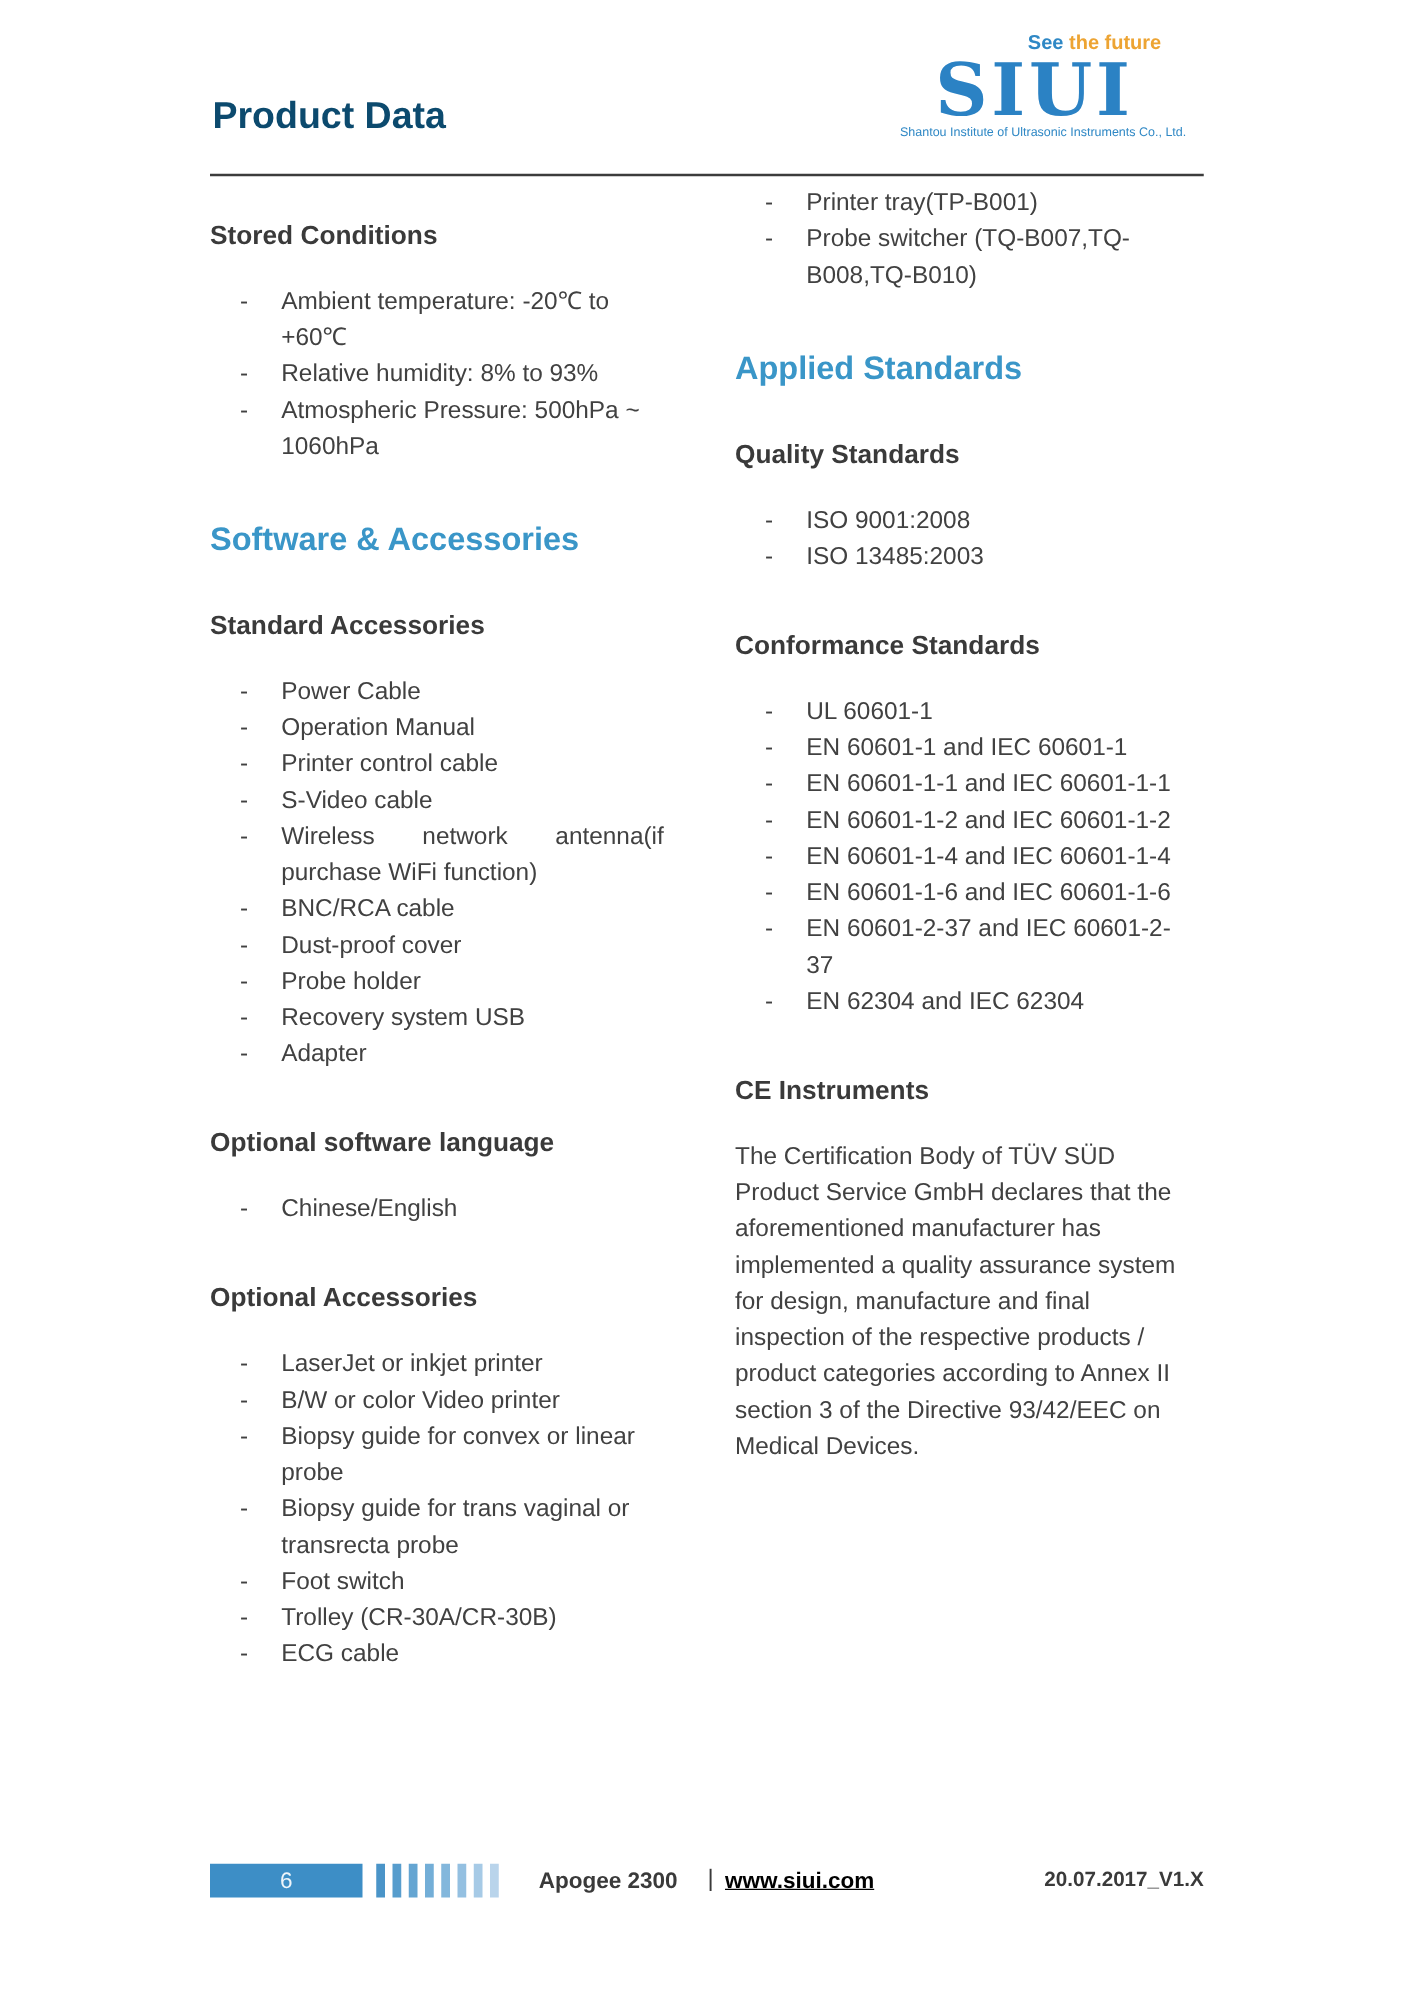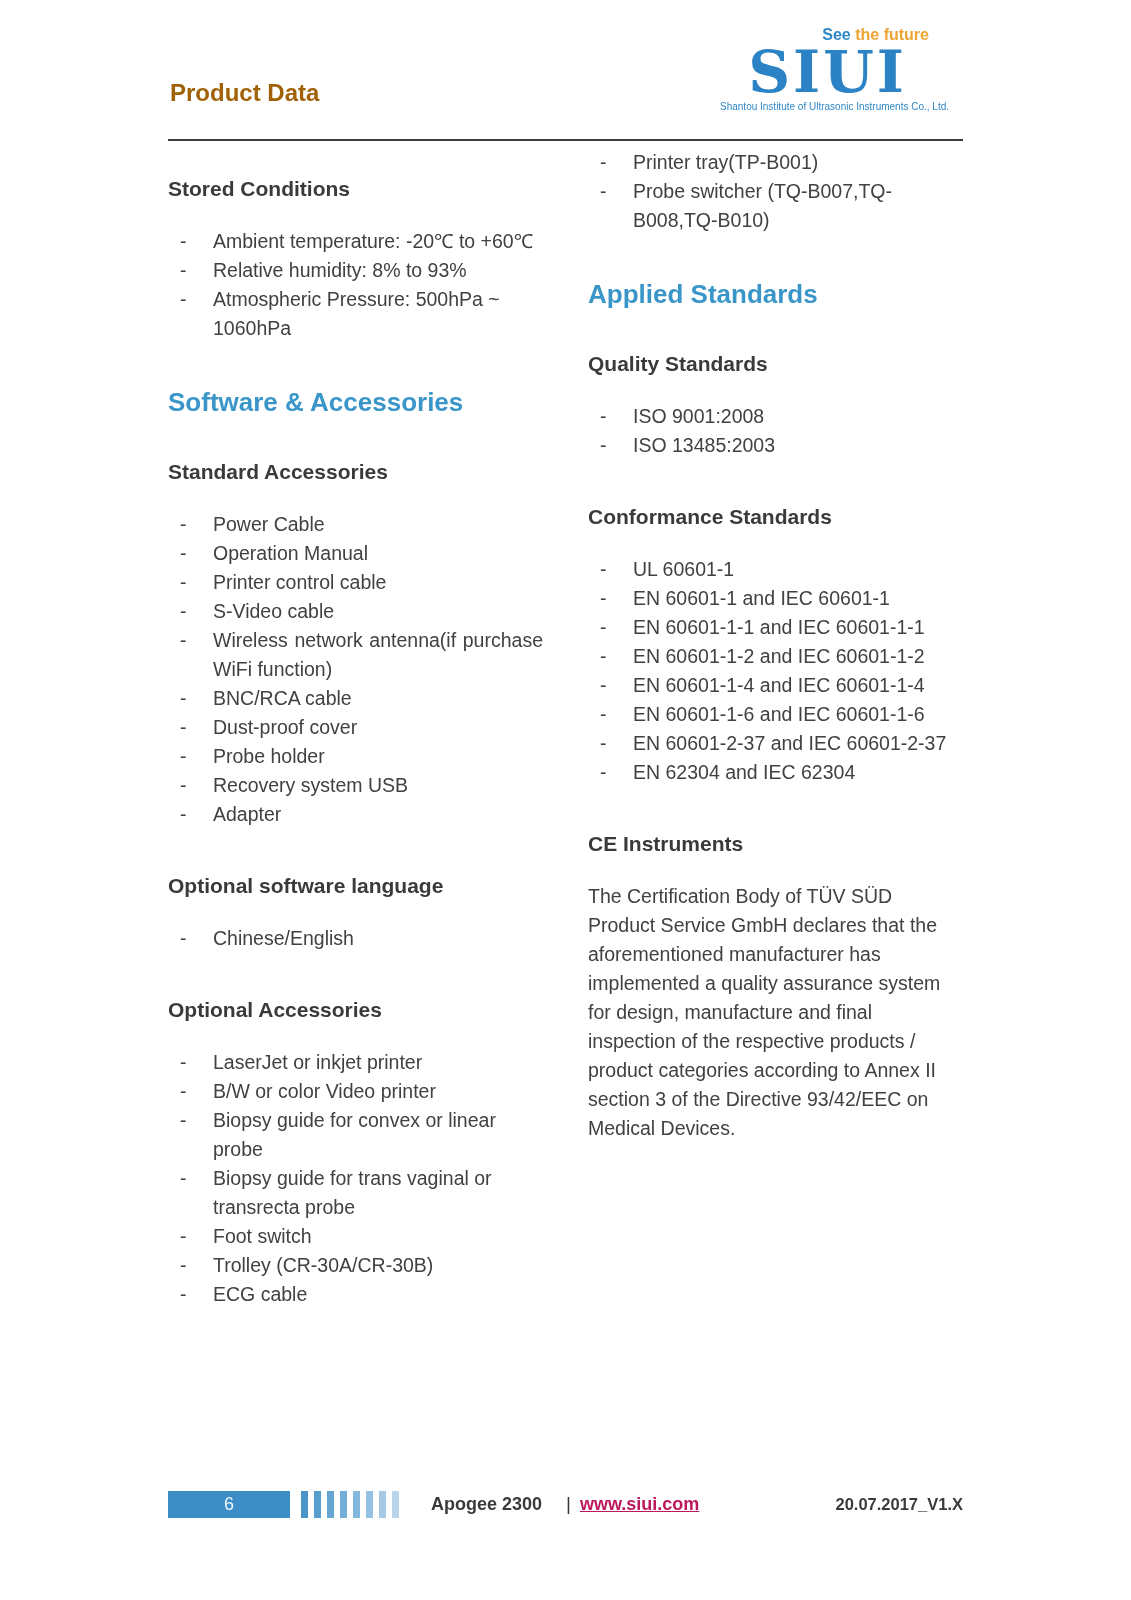--- a/index.html
+++ b/index.html
@@ -14,22 +14,22 @@
   .page {
     position:absolute; inset:0;
     padding:0 168px;
     box-sizing:border-box;
   }
 
   
   header { position:relative; height:139px; }
   .page-title {
     position:absolute; left:2px; top:78px;
-    margin:0; font-size:24px; line-height:30px;
-    font-weight:bold; color:#a16207;
+    margin:0; font-size:30px; line-height:30px;
+    font-weight:bold; color:#0c4a6e;
   }
   .logo { position:absolute; right:28px; top:26px; width:215px; text-align:center; }
   .logo-slogan { font-size:16px; font-weight:bold; text-align:right; padding-right:6px; line-height:18px; }
   .slogan-blue  { color:#2f88c5; }
   .slogan-orange{ color:#eda433; }
   .logo-brand {
     font-family:"DejaVu Serif", serif;
     font-weight:bold; font-size:58px; line-height:56px;
     color:#2b82c4; letter-spacing:3px;
   }
@@ -54,21 +54,21 @@
   }
   h3.sub-head {
     font-size:21px; line-height:29px;
     color:#3a3a3a; font-weight:bold;
     margin:42px 0 24px;
   }
   .col-left h3.sub-head:first-child { margin-top:33px; }
   h2.blue-head + h3.sub-head { margin-top:38px; }
   .col-right ul.first-list { margin-top:7px; }
 
-  ul.blist { list-style:none; margin:0; padding:0; }
+  ul.blist { list-style:none; margin:12px; padding:0; }
   .li { display:flex; }
   .li::before {
     content:"-";
     width:33px; padding-left:12px;
     flex-shrink:0;
     box-sizing:content-box;
   }
   .li-text { display:block; flex:1; }
   .li-text.justify { text-align:justify; }
 
@@ -90,21 +90,21 @@
   .footer-bars span:nth-child(1){ background:#4a94c8; }
   .footer-bars span:nth-child(2){ background:#579dcd; }
   .footer-bars span:nth-child(3){ background:#64a5d2; }
   .footer-bars span:nth-child(4){ background:#73aed7; }
   .footer-bars span:nth-child(5){ background:#83b7dc; }
   .footer-bars span:nth-child(6){ background:#94c0e1; }
   .footer-bars span:nth-child(7){ background:#a6cae6; }
   .footer-bars span:nth-child(8){ background:#b9d4eb; }
   .footer-product { margin-left:32px; font-weight:bold; font-size:18px; color:#3a3a3a; }
   .footer-sep { margin-left:24px; font-size:19px; color:#3a3a3a; }
-  .footer-site { margin-left:9px; font-weight:bold; font-size:18px; color:#be185d; text-decoration:underline; cursor:pointer; }
+  .footer-site { margin-left:9px; font-weight:bold; font-size:18px; color:#000000; text-decoration:underline; cursor:pointer; }
   .footer-version { margin-left:auto; font-weight:bold; font-size:16.5px; color:#3a3a3a; }
 </style>
 </head>
 <body>
 
 <div class="page">
 
   <header>
     <h1 class="page-title">Product Data</h1>
     <div class="logo">

